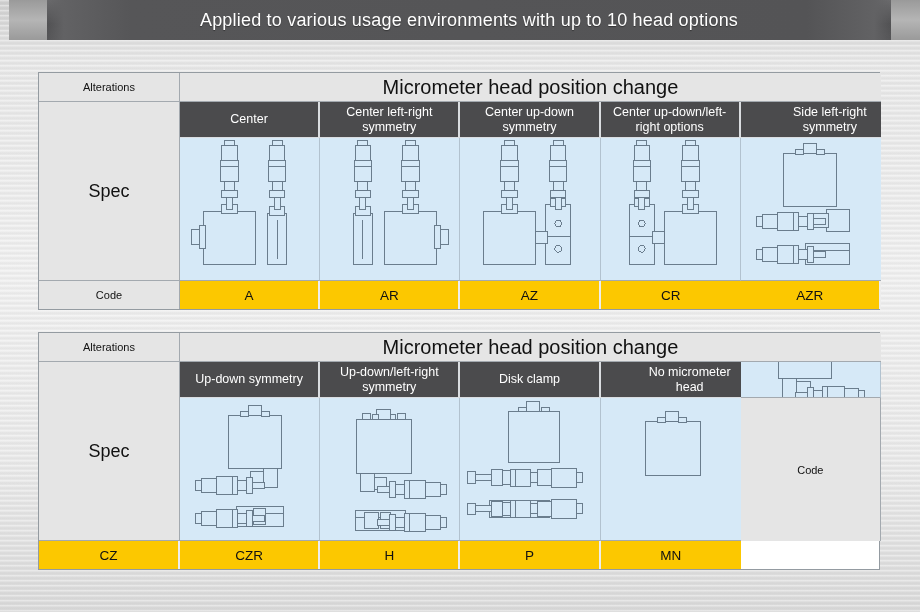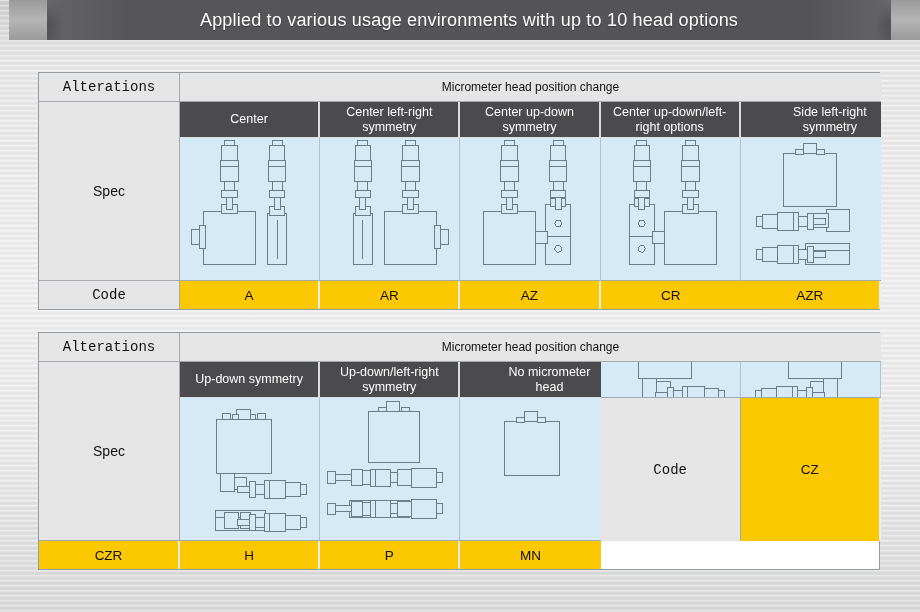--- a/index.html
+++ b/index.html
@@ -39,23 +39,23 @@
   }
   .tbl1{top:72px;}
   .tbl2{top:332px;}
   .c{
     box-sizing:border-box;display:flex;align-items:center;justify-content:center;
     text-align:center;border-right:1px solid #a3a9af;border-bottom:1px solid #a3a9af;
     overflow:hidden;
   }
   .endc{border-right:none;}
   .botc{border-bottom:none;}
-  .lab{background:var(--label-gray);font-size:14px;font-family:Liberation Mono, monospace;}
-  .title{grid-column:2/7;background:var(--label-gray);font-size:12px;}
-  .speclab{grid-column:1;grid-row:2/4;background:var(--label-gray);font-size:14px;text-align:right;}
+  .lab{background:var(--label-gray);font-size:11px;}
+  .title{grid-column:2/7;background:var(--label-gray);font-size:20px;}
+  .speclab{grid-column:1;grid-row:2/4;background:var(--label-gray);font-size:18px;text-align:right;}
   .colh{
     background:var(--header-dark);color:#fff;font-size:12.5px;line-height:1.2;
     padding:2px 5px;border-right:2px solid #dadde0;border-bottom:1px solid #dadde0;
   }
   .colh.endc{border-right:none;padding-left:43px;}
   .spec{background:var(--spec-blue);border-right:1px solid #b2c2cf;padding:0;}
   .spec.endc{border-right:none;}
   .code{background:var(--accent-yellow);font-size:13.5px;border-right:2px solid #ededed;}
   .code.endc{border-right:none;}
   .diag{width:139px;height:142px;display:flex;align-items:center;justify-content:center;}
@@ -230,20 +230,21 @@
   <div class="c code botc">AZR</div>
 </div>
 
 <div class="tbl tbl2">
   <div class="c lab">Alterations</div>
   <div class="c title endc">Micrometer head position change</div>
 
   <div class="c speclab">Spec</div>
   <div class="c colh">Up-down symmetry</div>
   <div class="c colh">Up-down/left-right symmetry</div>
+  <div class="c colh">Disk clamp</div>
   <div class="c colh endc">No micrometer head</div>
 
   <div class="c spec">
       <div class="diag">
         <svg viewBox="0 0 140 143" width="136" height="139" shape-rendering="crispEdges">
           <rect x="38" y="16" width="54" height="54" fill="#D6E9F7" stroke="#67798a" stroke-width="1"></rect>
           <rect x="58" y="6" width="14" height="10" fill="#D6E9F7" stroke="#67798a" stroke-width="1"></rect>
           <rect x="50" y="12" width="8" height="5" fill="#D6E9F7" stroke="#67798a" stroke-width="1"></rect>
           <rect x="72" y="12" width="8" height="5" fill="#D6E9F7" stroke="#67798a" stroke-width="1"></rect>
           <rect x="42" y="70" width="14" height="20" fill="#D6E9F7" stroke="#67798a" stroke-width="1"></rect>

